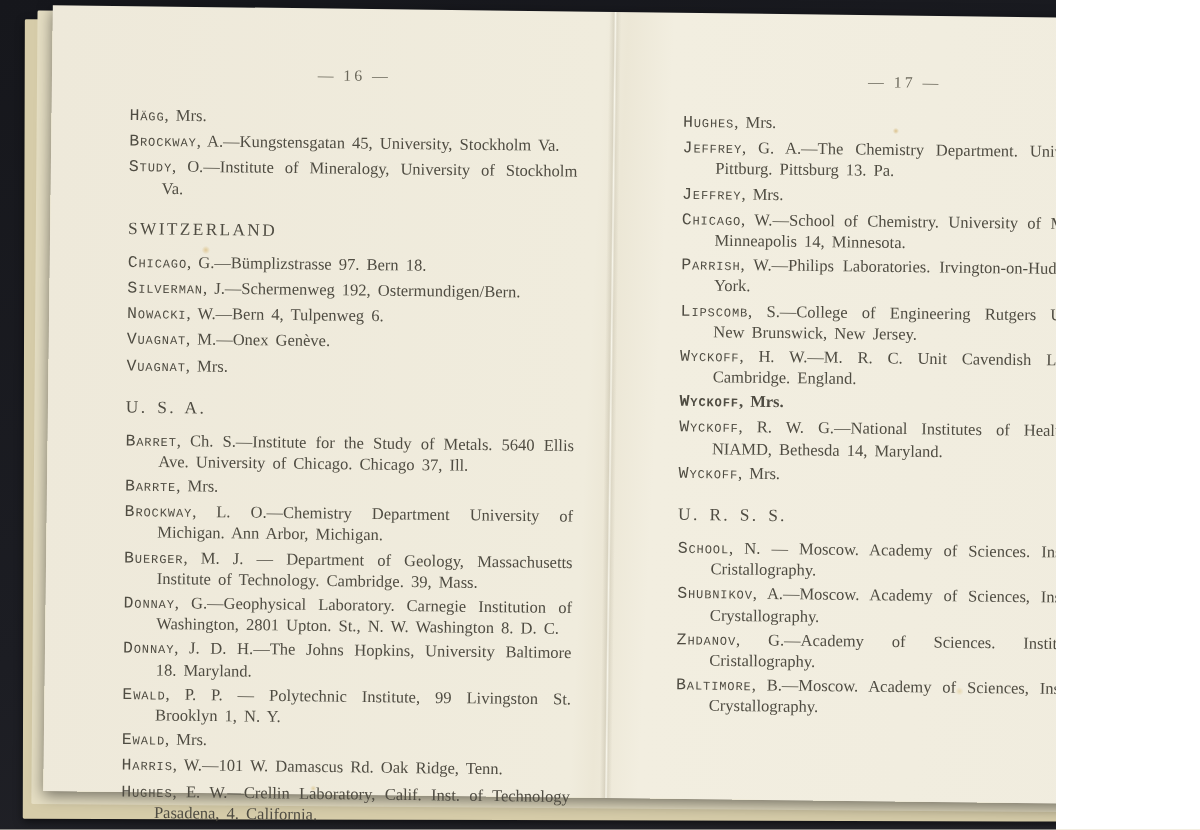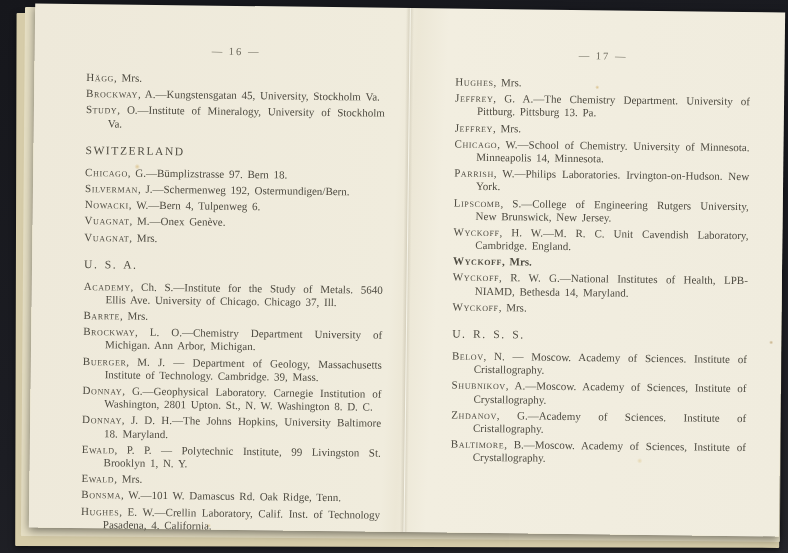--- a/index.html
+++ b/index.html
@@ -1,21 +1,21 @@
 <!DOCTYPE html>
 <html><head>
 <meta charset="utf-8">
 <style>
   html,body{margin:0;padding:0;}
   body{
     width:800px;height:553px;overflow:hidden;
     font-family:"Liberation Serif","DejaVu Serif",serif;
   }
   .stage{
-    position:relative;width:788px;height:553px;overflow:hidden;
+    position:relative;width:704px;height:553px;overflow:hidden;
     background:linear-gradient(160deg,#16171c 0%,#1c1d23 55%,#26262b 100%);
   }
   .book{
     position:absolute;left:32px;top:8px;width:750px;height:524px;
     transform:rotate(0.7deg);transform-origin:50% 50%;
   }
   .sheet-edge{position:absolute;border-radius:1px;}
   .edge-deep{
     left:-16px;top:6px;width:calc(100% + 14px);height:calc(100% + 9px);
     background:#d6cca9;transform:rotate(-0.55deg);
@@ -52,21 +52,21 @@
   .entry{
     margin:0 0 3px 0;font-size:11px;line-height:1.2;
     text-align:justify;padding-left:22px;text-indent:-22px;
     word-spacing:2px;
   }
   .entry.bold{font-weight:bold;}
   .heading{
     margin:14px 0 10px 0;font-size:11.5px;letter-spacing:1.6px;
     word-spacing:2px;
   }
-  .nm{font-variant:small-caps;letter-spacing:0.6px;}
+  .nm{font-variant:small-caps;letter-spacing:0.6px;font-family:Liberation Mono, monospace;}
 </style>
 </head>
 <body>
 
 <div class="stage">
   <div class="book">
     <div class="sheet-edge edge-deep"></div>
     <div class="sheet-edge edge-mid"></div>
     <div class="spread">
       <div class="page page-left">
@@ -75,47 +75,47 @@
             <p class="entry"><span class="nm">Hägg</span>, Mrs.</p>
             <p class="entry"><span class="nm">Brockway</span>, A.—Kungstensgatan 45, University, Stockholm Va.</p>
             <p class="entry"><span class="nm">Study</span>, O.—Institute of Mineralogy, University of Stockholm Va.</p>
             <p class="heading">SWITZERLAND</p>
             <p class="entry"><span class="nm">Chicago</span>, G.—Bümplizstrasse 97. Bern 18.</p>
             <p class="entry"><span class="nm">Silverman</span>, J.—Schermenweg 192, Ostermundigen/Bern.</p>
             <p class="entry"><span class="nm">Nowacki</span>, W.—Bern 4, Tulpenweg 6.</p>
             <p class="entry"><span class="nm">Vuagnat</span>, M.—Onex Genève.</p>
             <p class="entry"><span class="nm">Vuagnat</span>, Mrs.</p>
             <p class="heading">U. S. A.</p>
-            <p class="entry"><span class="nm">Academy</span>, Ch. S.—Institute for the Study of Metals. 5640 Ellis Ave. University of Chicago. Chicago 37, Ill.</p>
+            <p class="entry"><span class="nm">Barret</span>, Ch. S.—Institute for the Study of Metals. 5640 Ellis Ave. University of Chicago. Chicago 37, Ill.</p>
             <p class="entry"><span class="nm">Barrte</span>, Mrs.</p>
             <p class="entry"><span class="nm">Brockway</span>, L. O.—Chemistry Department University of Michigan. Ann Arbor, Michigan.</p>
             <p class="entry"><span class="nm">Buerger</span>, M. J. — Department of Geology, Massachusetts Institute of Technology. Cambridge. 39, Mass.</p>
             <p class="entry"><span class="nm">Donnay</span>, G.—Geophysical Laboratory. Carnegie Institution of Washington, 2801 Upton. St., N. W. Washington 8. D. C.</p>
             <p class="entry"><span class="nm">Donnay</span>, J. D. H.—The Johns Hopkins, University Baltimore 18. Maryland.</p>
             <p class="entry"><span class="nm">Ewald</span>, P. P. — Polytechnic Institute, 99 Livingston St. Brooklyn 1, N. Y.</p>
             <p class="entry"><span class="nm">Ewald</span>, Mrs.</p>
-            <p class="entry"><span class="nm">Bonsma</span>, W.—101 W. Damascus Rd. Oak Ridge, Tenn.</p>
+            <p class="entry"><span class="nm">Harris</span>, W.—101 W. Damascus Rd. Oak Ridge, Tenn.</p>
             <p class="entry"><span class="nm">Hughes</span>, E. W.—Crellin Laboratory, Calif. Inst. of Technology Pasadena, 4. California.</p>
           </div>
       </div>
       <div class="page page-right">
         <p class="pageno">— 17 —</p>
         <div>
             <p class="entry"><span class="nm">Hughes</span>, Mrs.</p>
             <p class="entry"><span class="nm">Jeffrey</span>, G. A.—The Chemistry Department. University of Pittburg. Pittsburg 13. Pa.</p>
             <p class="entry"><span class="nm">Jeffrey</span>, Mrs.</p>
             <p class="entry"><span class="nm">Chicago</span>, W.—School of Chemistry. University of Minnesota. Minneapolis 14, Minnesota.</p>
             <p class="entry"><span class="nm">Parrish</span>, W.—Philips Laboratories. Irvington-on-Hudson. New York.</p>
             <p class="entry"><span class="nm">Lipscomb</span>, S.—College of Engineering Rutgers University, New Brunswick, New Jersey.</p>
             <p class="entry"><span class="nm">Wyckoff</span>, H. W.—M. R. C. Unit Cavendish Laboratory, Cambridge. England.</p>
             <p class="entry bold"><span class="nm">Wyckoff</span>, Mrs.</p>
             <p class="entry"><span class="nm">Wyckoff</span>, R. W. G.—National Institutes of Health, LPB-NIAMD, Bethesda 14, Maryland.</p>
             <p class="entry"><span class="nm">Wyckoff</span>, Mrs.</p>
             <p class="heading">U. R. S. S.</p>
-            <p class="entry"><span class="nm">Belov</span>, N. — Moscow. Academy of Sciences. Institute of Cristallography.</p>
+            <p class="entry"><span class="nm">School</span>, N. — Moscow. Academy of Sciences. Institute of Cristallography.</p>
             <p class="entry"><span class="nm">Shubnikov</span>, A.—Moscow. Academy of Sciences, Institute of Crystallography.</p>
             <p class="entry"><span class="nm">Zhdanov</span>, G.—Academy of Sciences. Institute of Cristallography.</p>
             <p class="entry"><span class="nm">Baltimore</span>, B.—Moscow. Academy of Sciences, Institute of Crystallography.</p>
           </div>
       </div>
     </div>
   </div>
 </div>
 
 </body></html>

